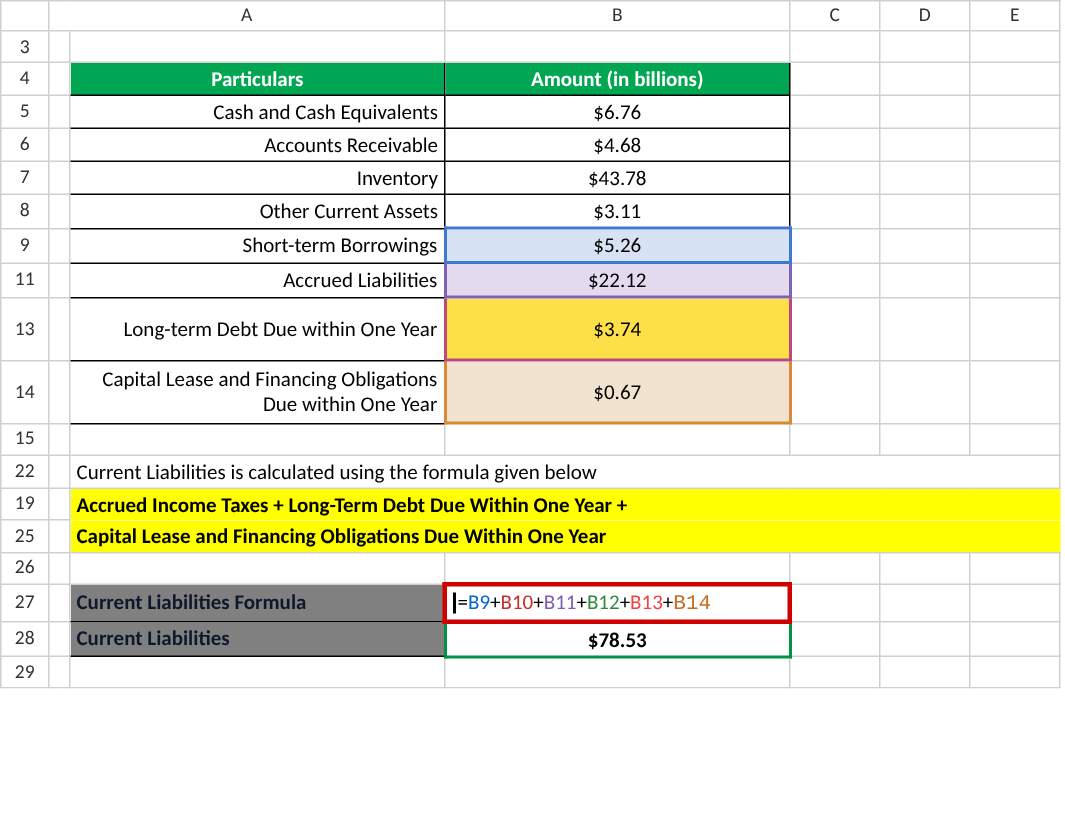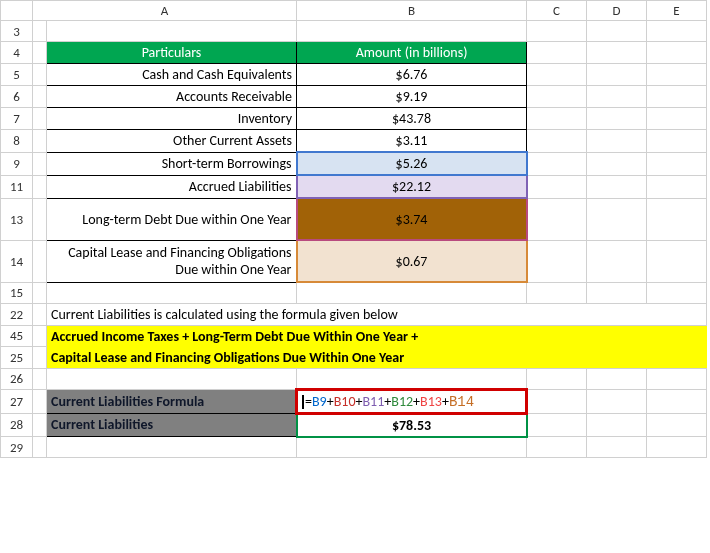--- a/index.html
+++ b/index.html
@@ -1,29 +1,29 @@
 <!DOCTYPE html>
 <html><head>
   <meta charset="utf-8">
   <style>
     * { box-sizing: border-box; margin: 0; padding: 0; }
     body { font-family: Calibri, Arial, sans-serif; font-size: 14px; background: #fff; color: #000; width: 710px; }
     table { border-collapse: collapse; table-layout: fixed; }
     td, th { border: 1px solid #d0d0d0; padding: 2px 4px; height: 21px; vertical-align: middle; overflow: hidden; white-space: nowrap; }
     .row-hdr { width: 32px; text-align: center; background: #fff; color: #333; font-weight: normal; font-size: 13px; border: 1px solid #d0d0d0; }
     .col-hdr { text-align: center; background: #fff; color: #333; font-weight: normal; font-size: 13px; border: 1px solid #d0d0d0; height: 20px; }
-    .header-green { background: #00A651; color: #fff; font-weight: normal; text-align: center; border: 1px solid #000; }
+    .header-green { background: #00A651; color: #fff; font-weight: bold; text-align: center; border: 1px solid #000; }
     .cell-border { border: 1px solid #000; }
     .amt { text-align: center; margin-top: 16px; }
     .part { text-align: right; }
     .hl-blue { background: #D7E3F2; border: 2px solid #4178CF; }
     .hl-red { background: #F2D7D7; border: 2px solid #C55555; }
     .hl-purple { background: #E3DAF0; border: 2px solid #8062B5; }
     .hl-green { background: #DEF2DE; border: 2px solid #3FA04A; }
-    .hl-pink { background: #a16207; border: 2px solid #B84A7E; }
+    .hl-pink { background: #fde047; border: 2px solid #B84A7E; }
     .hl-orange { background: #F2E2D0; border: 2px solid #D78A38; }
     .tall { height: 42px; white-space: normal; }
     .yellow { background: #FFFF00; font-weight: bold; border: none; }
     .textline { border: 1px solid #d0d0d0; }
     .gray-hdr { background: #808080; color: #0f172a; font-weight: bold; border: 1px solid #000; }
     .heavy-red { border: 3px solid #D00000; }
     .total-green { border: 2px solid #009245; background: #fff; font-weight: bold; text-align: center; }
     .formula-c { text-align: left; font-family: Calibri, Arial, sans-serif; }
     .f-blue { color: #0066CC; }
     .f-red { color: #C5302A; }
@@ -83,21 +83,21 @@
     <td class="cell-border amt">$6.76</td>
     <td></td>
         <td></td>
         <td></td>
   </tr>
 
   <tr>
     <td class="row-hdr">6</td>
     <td></td>
     <td class="cell-border part">Accounts Receivable</td>
-    <td class="cell-border amt">$9.19</td>
+    <td class="cell-border amt">$4.68</td>
     <td></td>
         <td></td>
         <td></td>
   </tr>
 
   <tr>
     <td class="row-hdr">7</td>
     <td></td>
     <td class="cell-border part">Inventory</td>
     <td class="cell-border amt">$43.78</td>
@@ -169,21 +169,21 @@
   </tr>
 
   <tr>
     <td class="row-hdr">22</td>
     <td></td>
     <td colspan="5" class="textline">Current Liabilities is calculated using the formula given below</td>
   </tr>
 
 
   <tr>
-    <td class="row-hdr">45</td>
+    <td class="row-hdr">19</td>
     <td></td>
     <td colspan="5" class="yellow">Accrued Income Taxes + Long-Term Debt Due Within One Year +</td>
   </tr>
 
   <tr>
     <td class="row-hdr">25</td>
     <td></td>
     <td colspan="5" class="yellow">Capital Lease and Financing Obligations Due Within One Year</td>
   </tr>
 

